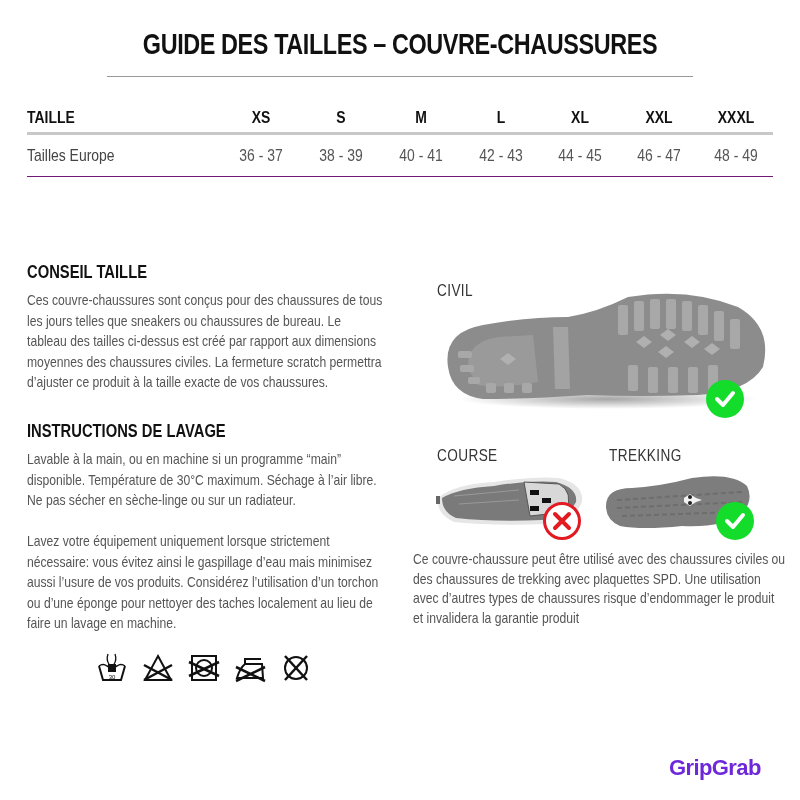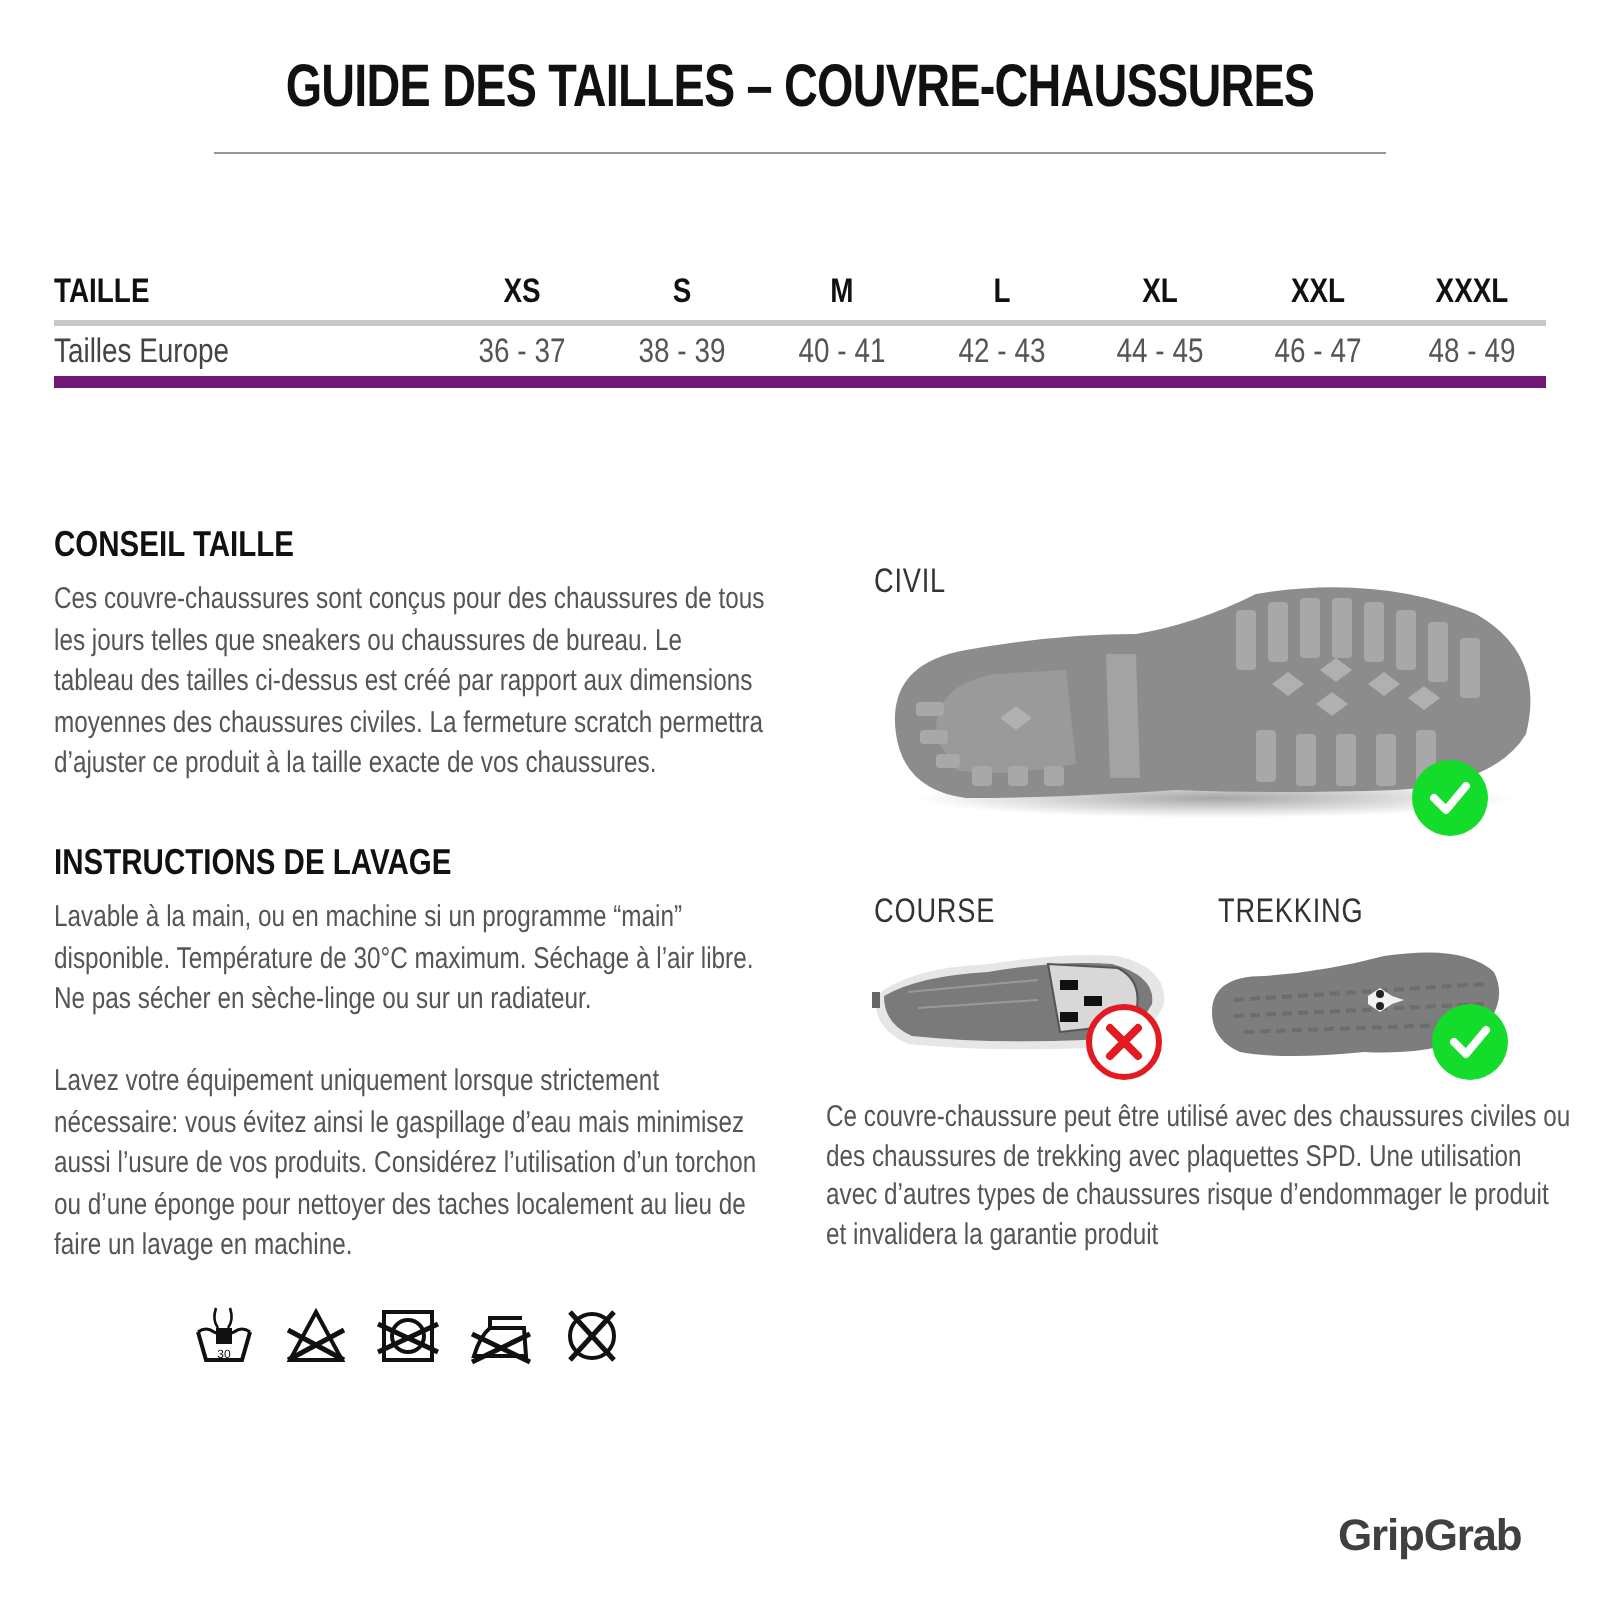--- a/index.html
+++ b/index.html
@@ -8,22 +8,22 @@
 
   .title {
     position: absolute; left: 0; top: 27px; width: 800px; text-align: center;
     font-family: "Liberation Sans", sans-serif; font-weight: 700; font-size: 30px;
     letter-spacing: -0.5px; color: #111;
     transform: scaleX(0.78); transform-origin: center;
   }
   .title-rule { position: absolute; left: 107px; top: 76px; width: 586px; height: 1px; background: #999; }
 
   
-  .size-table { position: absolute; left: 27px; top: 104px; width: 746px; margin-top: 28px; }
-  .row { display: flex; align-items: center; height: 31px; border-bottom: 6px solid #701a75; }
+  .size-table { position: absolute; left: 27px; top: 104px; width: 746px; }
+  .row { display: flex; align-items: center; height: 42px; border-bottom: 1px solid #701a75; }
   .row.header { height: 31px; border-bottom: 3px solid #c8c8c8; }
   .cell-label { width: 194px; font-size: 17px; color: #444; white-space: nowrap; transform: scaleX(0.82); transform-origin: left center; }
   .cell { flex: 1; text-align: center; font-size: 17px; color: #555; white-space: nowrap; transform: scaleX(0.82); }
   .header .cell-label, .header .cell { font-family: "Liberation Sans", sans-serif; font-weight: 700; color: #111; font-size: 17px; }
   .c0 { width: 80px; flex: none; }
   .c1 { width: 80px; flex: none; }
   .c2 { width: 80px; flex: none; }
   .c3 { width: 80px; flex: none; }
   .c4 { width: 78px; flex: none; }
   .c5 { width: 80px; flex: none; }
@@ -51,21 +51,21 @@
   .badge { position: absolute; border-radius: 50%; display: flex; align-items: center; justify-content: center; }
   .badge.ok { background: #14dc2b; }
   .badge.no { background: #fff; border: 3px solid #e21a22; }
 
   .note {
     position: absolute; left: 413px; top: 549px; width: 460px; font-size: 15px; line-height: 19.5px; color: #555;
     transform: scaleX(0.81); transform-origin: left top;
   }
   .logo {
     position: absolute; left: 669px; top: 755px; font-family: "Liberation Sans", sans-serif; font-weight: 700;
-    font-size: 22px; color: #404040; letter-spacing: -0.6px;
+    font-size: 22px; color: #6d28d9; letter-spacing: -0.6px;
   }
 </style>
 </head>
 <body>
 
 <div class="title">GUIDE DES TAILLES – COUVRE-CHAUSSURES</div>
 <div class="title-rule"></div>
 
 <div class="size-table">
   <div class="row header">

